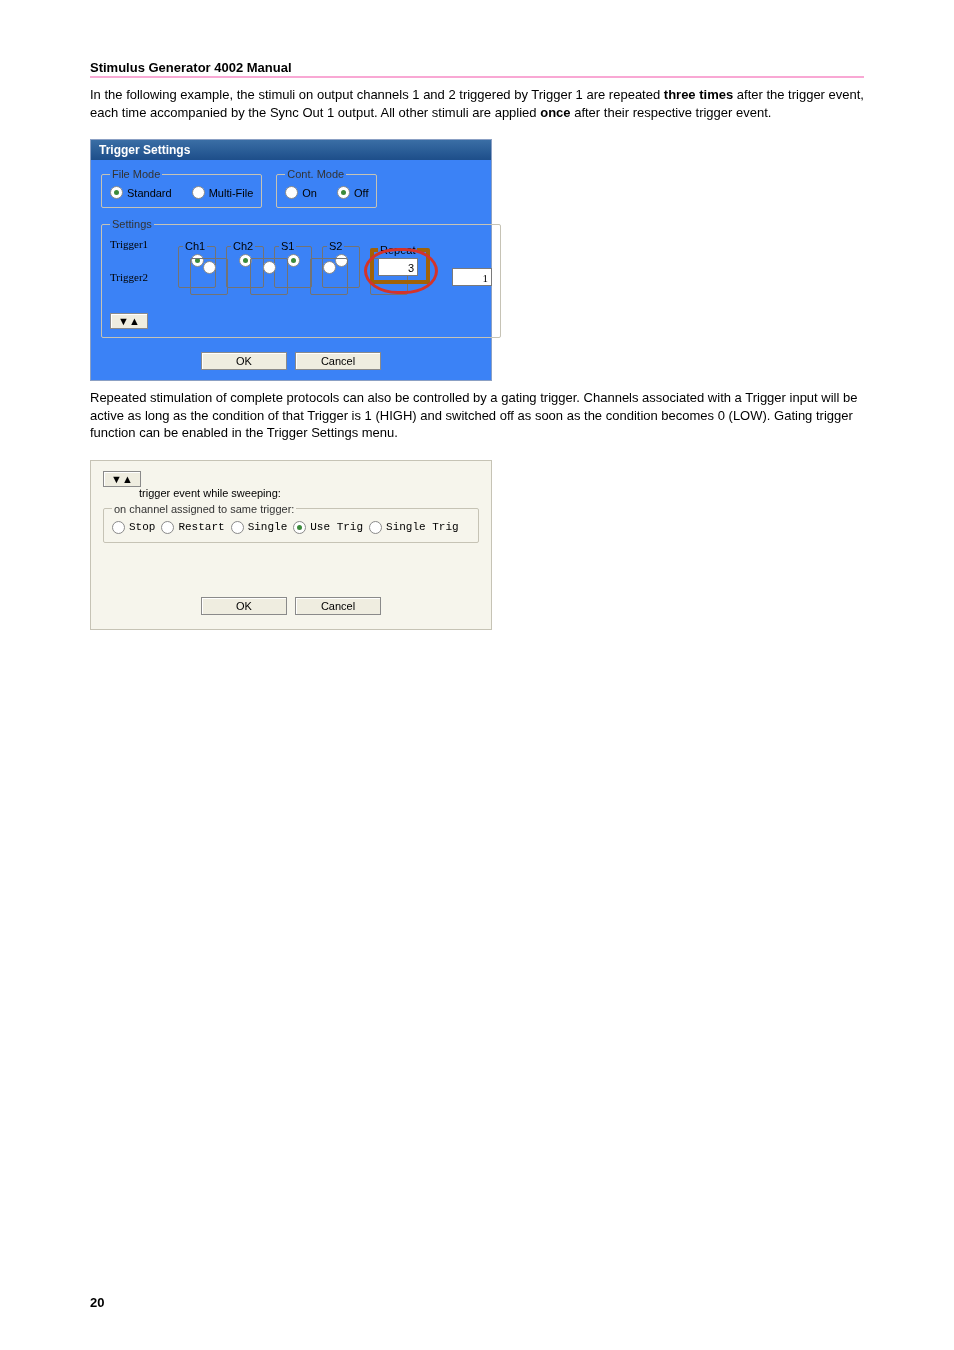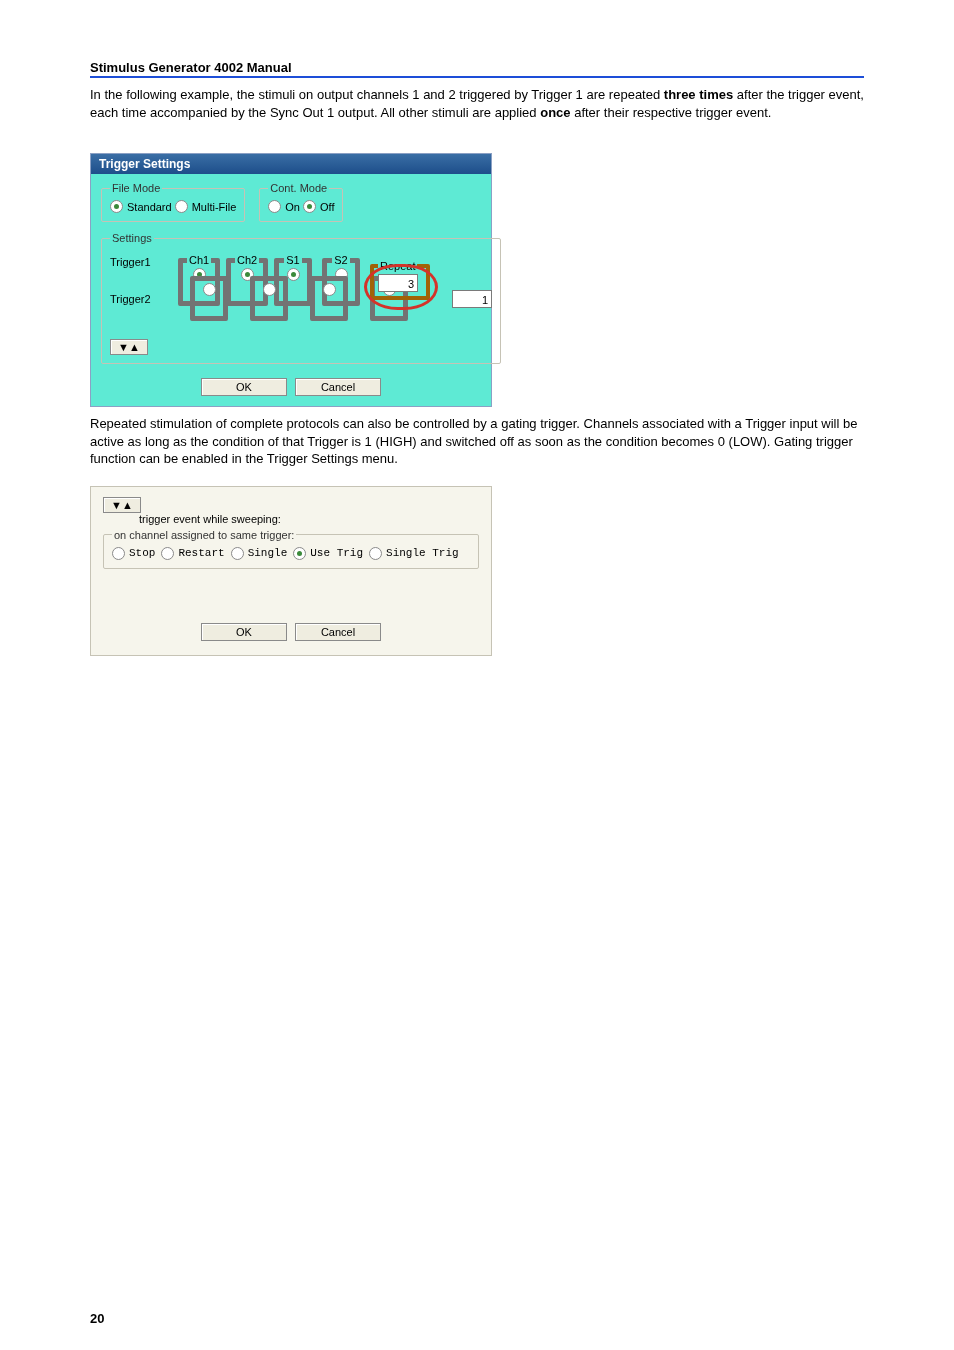--- a/index.html
+++ b/index.html
@@ -13,42 +13,42 @@
     height: 1350px;
     position: relative;
   }
   .page {
     padding: 60px 90px 40px 90px;
   }
   .doc-title {
     font-weight: bold;
     font-size: 13px;
     margin-bottom: 2px;
-    border-bottom: 2px solid #1d4ed8;
+    border-bottom: 2px solid #f9a8d4;
     padding-bottom: 1px;
   }
   .para {
     font-size: 13px;
     line-height: 1.35;
     margin-top: 8px;
   }
   .bold { font-weight: bold; }
   .section-heading {
     font-weight: bold;
     font-size: 13px;
     margin-top: 30px;
     margin-bottom: 8px;
   }
 
   
   .dialog {
     width: 400px;
     border: 1px solid #8ba0c4;
-    margin-top: 32px;
-    background: #5eead4;
+    margin-top: 18px;
+    background: #3b82f6;
     font-family: Tahoma, Arial, sans-serif;
     font-size: 11px;
     color: #000;
   }
   .titlebar {
     background: linear-gradient(to bottom, #3a6ea5 0%, #1d4e8a 100%);
     color: #fff;
     font-weight: bold;
     font-size: 12px;
     padding: 3px 8px;
@@ -72,21 +72,21 @@
   .row-groups {
     display: flex;
     gap: 14px;
     margin-bottom: 10px;
   }
   .row-groups fieldset.win { flex: 0 0 auto; }
 
   .radio-pair {
     display: flex;
     align-items: center;
-    gap: 3px;
+    gap: 20px;
   }
   .radio-pair label {
     display: flex;
     align-items: center;
     gap: 4px;
     font-size: 11px;
   }
   .radio-dot {
     width: 11px; height: 11px;
     border: 1px solid #8a8a8a;
@@ -105,24 +105,23 @@
 
   .settings-wrap fieldset.win { display: block; }
   .settings-grid {
     display: grid;
     grid-template-columns: 60px 42px 42px 42px 42px 64px;
     gap: 8px 6px;
     align-items: center;
     margin-top: 4px;
   }
   .mini-fieldset {
-    border: 5px solid #737373;
+    border: 1px solid #737373;
     border-radius: 2px;
     padding: 2px 4px 20px 4px;
-    text-align: center;
   }
   .mini-fieldset legend {
     font-size: 11px;
     padding: 0 2px;
   }
   .mini-fieldset .radio-dot { margin: 0 auto; display: flex; }
   .repeat-col {
     border: 4px solid #a16207;
     border-radius: 2px;
     padding: 2px 4px 4px 4px;
@@ -185,21 +184,21 @@
     color: #000;
   }
   .dialog2-inner { padding: 10px 12px 14px 12px; }
   .sweep-text { font-size: 11px; padding-left: 36px; }
   .sweep-options fieldset.win { display:block; margin-top: 4px; }
   .sweep-row { display:flex; align-items:center; gap: 6px; flex-wrap: wrap; font-family: Liberation Mono, monospace; }
   .sweep-row label { display:flex; align-items:center; gap:4px; font-size:11px; white-space: nowrap; }
 
   .page-number {
     position: absolute;
-    bottom: 24px;
+    bottom: 40px;
     left: 90px;
     font-weight: bold;
     font-size: 13px;
   }
 </style>
 </head>
 <body>
 
 <div class="page">
   <div class="doc-title">Stimulus Generator 4002 Manual</div>
@@ -265,21 +264,21 @@
               <span class="radio-dot"></span>
             </fieldset>
             <fieldset class="repeat-col">
               <legend>Repeat</legend>
               <span class="repeat-input">3</span>
               <span class="ring"></span>
             </fieldset>
 
           </div>
 
-          <div style="display:grid; grid-template-columns: 60px 42px 42px 42px 42px 64px; gap:8px 18px; align-items:center; margin-top:-58px;">
+          <div style="display:grid; grid-template-columns: 60px 42px 42px 42px 42px 64px; gap:8px 18px; align-items:center; margin-top:-58px;font-family:Liberation Serif, serif;">
             <div></div>
               <div></div>
               <div></div>
               <div></div>
               <div></div>
               <div></div>
             <div style="font-size:11px;">Trigger1</div>
             <div></div>
               <div></div>
               <div></div>

